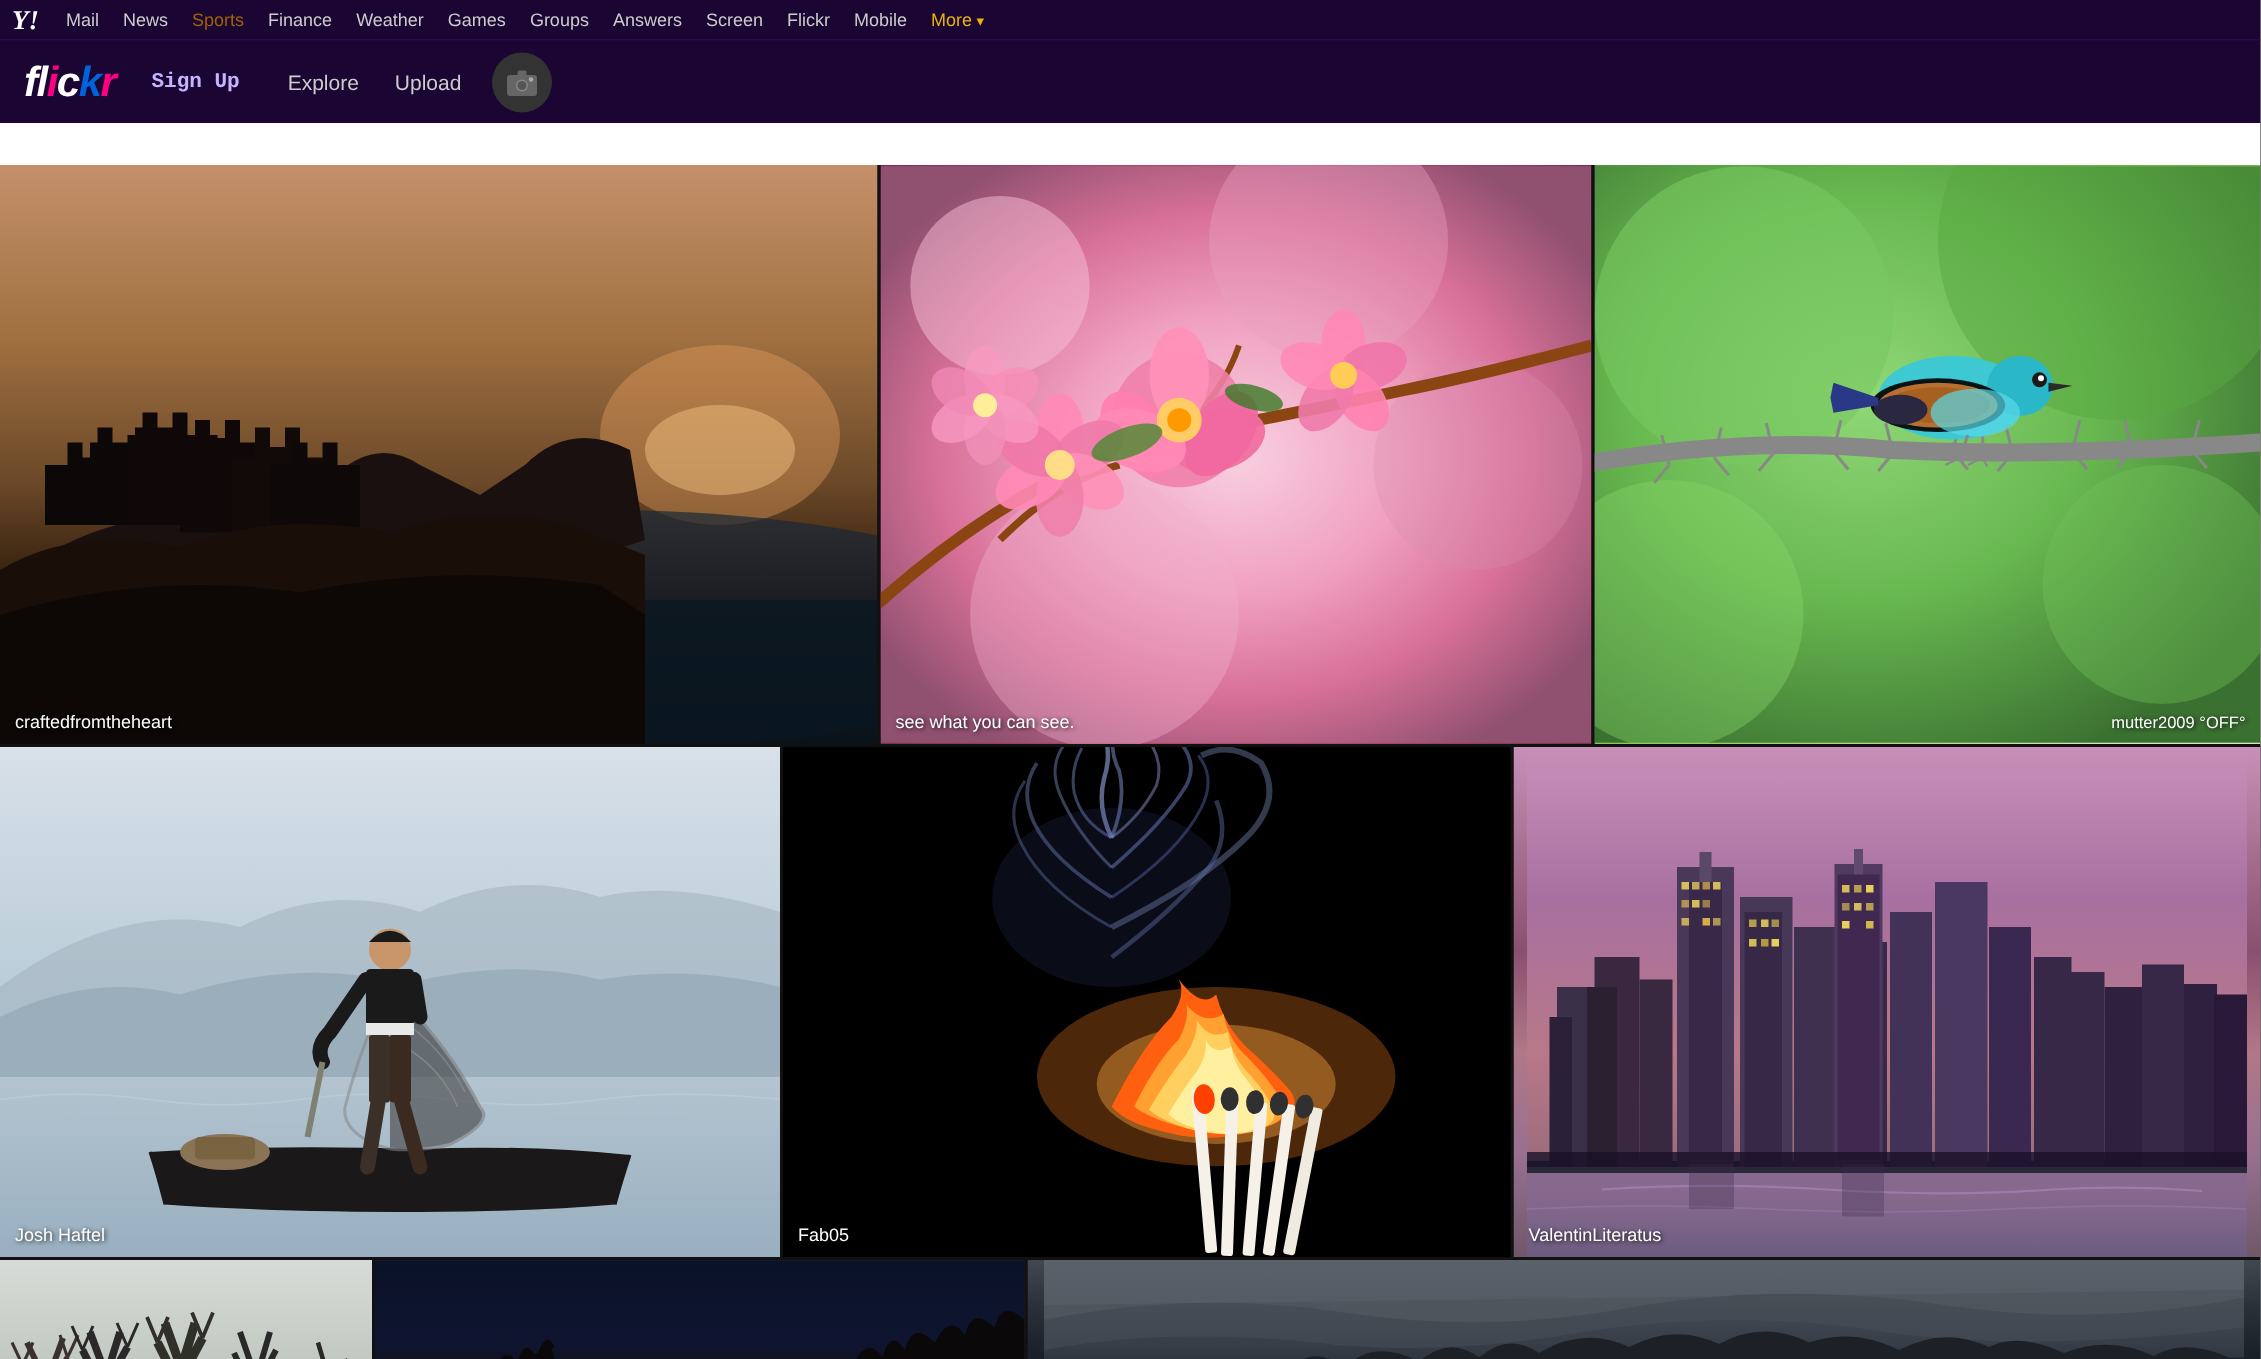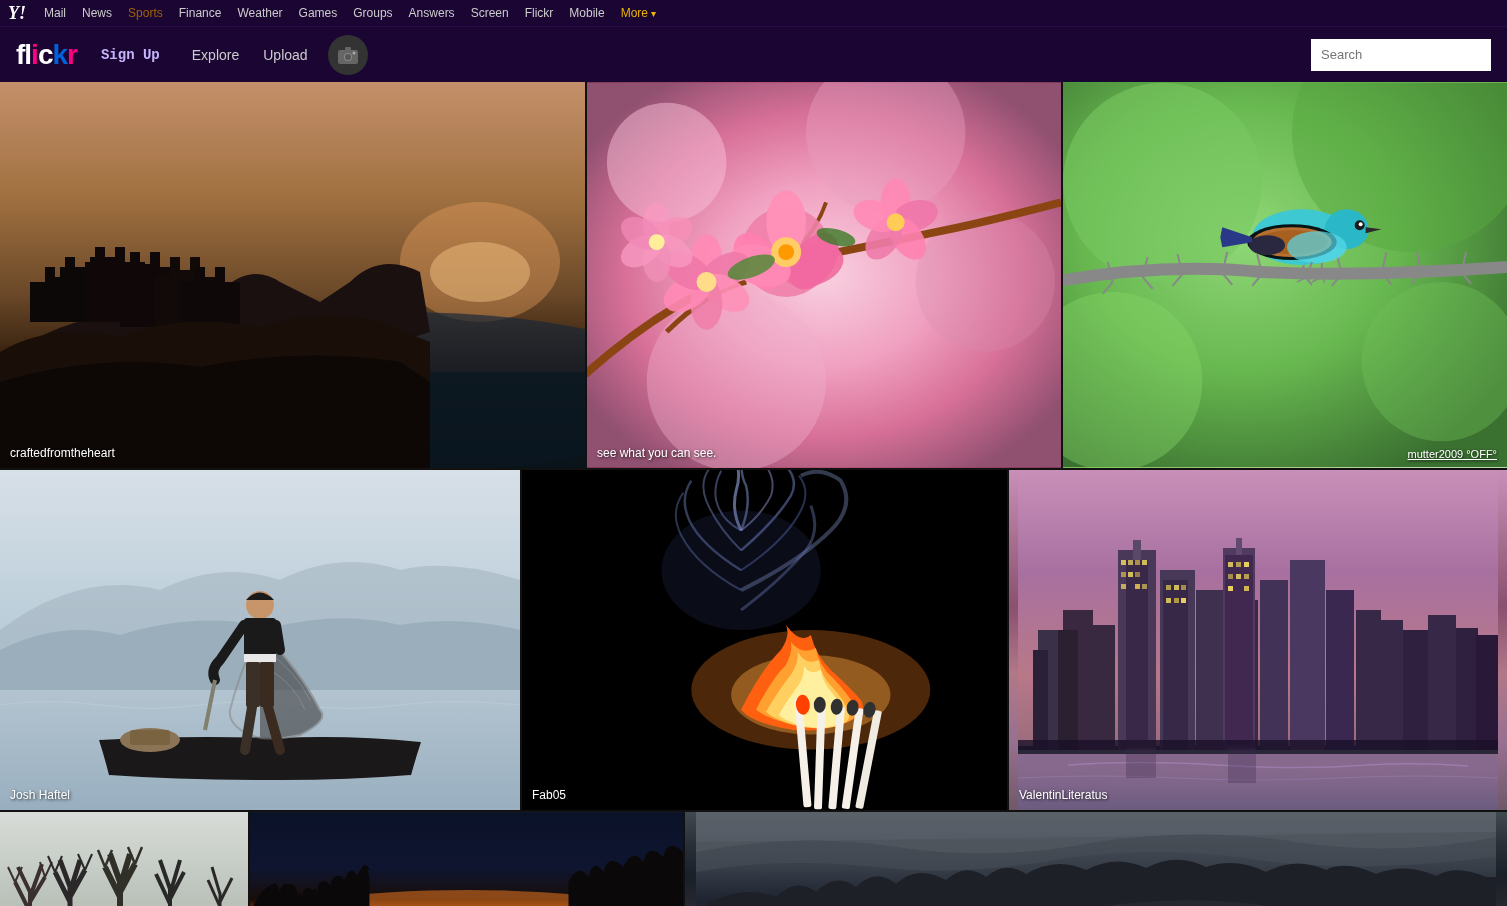--- a/index.html
+++ b/index.html
@@ -51,21 +51,21 @@
       border-top: 1px solid #2a0a4a;
     }
     .flickr-logo {
       font-size: 28px;
       font-weight: 700;
       color: #fff;
       letter-spacing: -1px;
       margin-right: 24px;
       font-family: 'Trebuchet MS', Arial, sans-serif;
     }
-    .flickr-logo span { color: #ff0084; }
+    .flickr-logo span { color: #ff0084; font-style: italic; }
     .flickr-signup {
       color: #c4b5fd;
       font-size: 14px;
       font-weight: bold;
       cursor: pointer;
       margin-right: 20px;
       text-decoration: none;
       font-family: Liberation Mono, monospace;
     }
     .flickr-nav-item {
@@ -102,20 +102,21 @@
     
     .photo-grid-container {
       width: 1507px;
       background: #111;
     }
 
     
     .row1 {
       display: flex;
       height: 386px;
+      margin-top: 28px;
     }
     .photo-cell {
       position: relative;
       overflow: hidden;
       cursor: pointer;
     }
     .photo-cell .label {
       position: absolute;
       bottom: 8px;
       left: 10px;
@@ -124,21 +125,20 @@
       text-shadow: 1px 1px 3px rgba(0,0,0,0.8);
       pointer-events: none;
     }
     .photo-cell .label-right {
       position: absolute;
       bottom: 8px;
       right: 10px;
       color: #fff;
       font-size: 11px;
       text-shadow: 1px 1px 3px rgba(0,0,0,0.8);
-      text-decoration: underline;
     }
 
     
     .photo-castle {
       width: 585px;
       height: 386px;
       background: linear-gradient(
         to bottom,
         #c4956a 0%,
         #a0744a 20%,
@@ -279,21 +279,20 @@
   <div class="flickr-camera-btn">
     <svg width="20" height="18" viewBox="0 0 20 18">
       <rect x="0" y="4" width="20" height="14" rx="2" fill="#666"></rect>
       <circle cx="10" cy="11" r="4" fill="#888"></circle>
       <circle cx="10" cy="11" r="3" fill="#555"></circle>
       <rect x="7" y="1" width="6" height="4" rx="1" fill="#666"></rect>
       <circle cx="16" cy="7" r="1.5" fill="#aaa"></circle>
     </svg>
   </div>
   <div class="flickr-bar-spacer"></div>
-  <input class="flickr-search" type="text" placeholder="Search" style="">
 </div>
 
 <div class="photo-grid-container">
 
   <div class="row1">
 
     <div class="photo-cell photo-castle">
       <svg class="castle-svg" viewBox="0 0 585 386" xmlns="http://www.w3.org/2000/svg">
         <defs>
           <linearGradient id="skyGrad" x1="0" y1="0" x2="0" y2="1">

